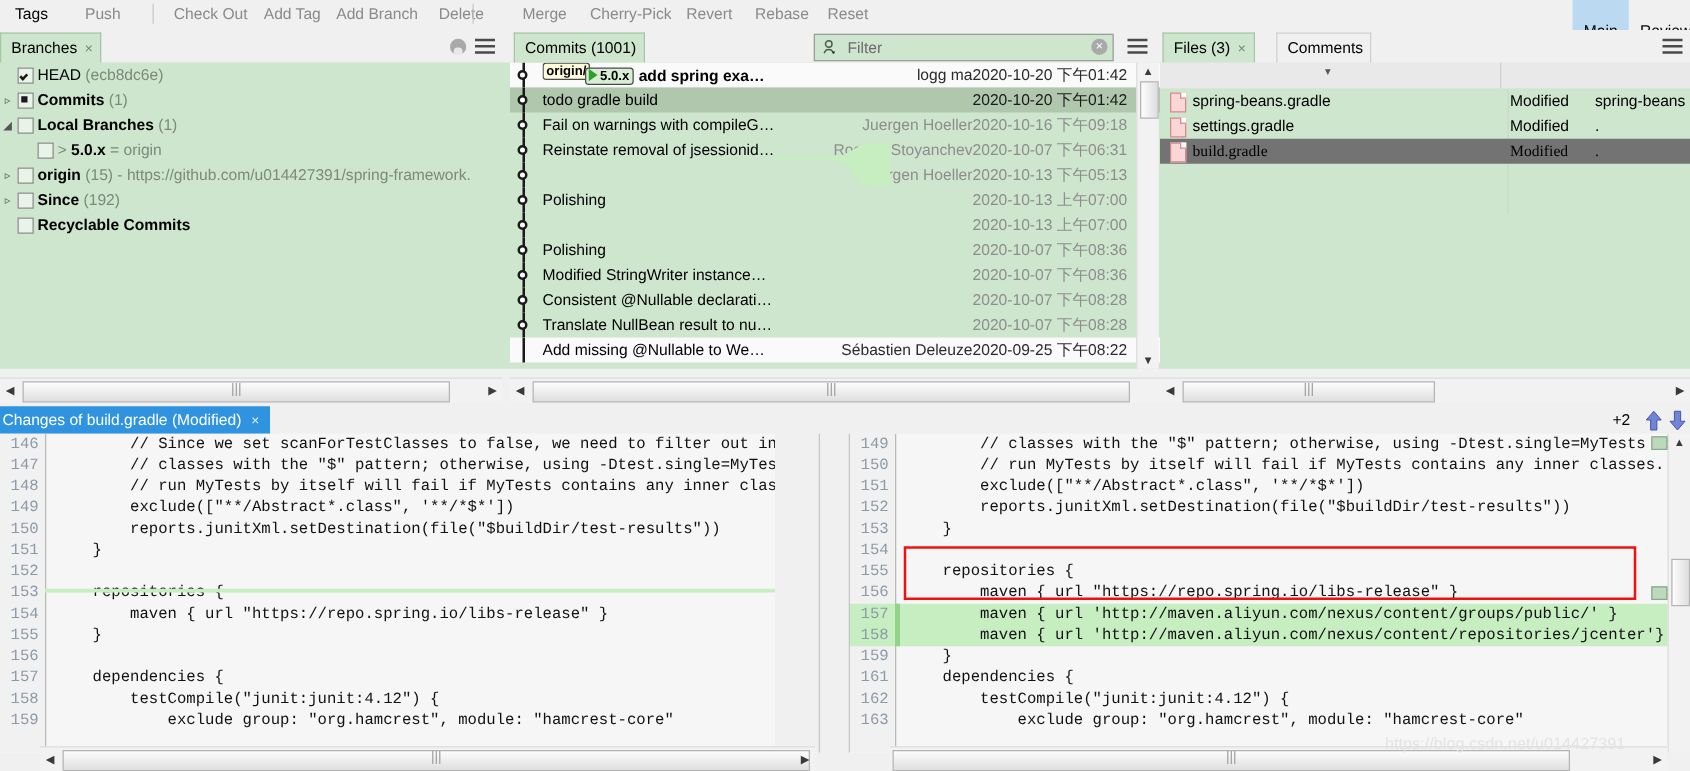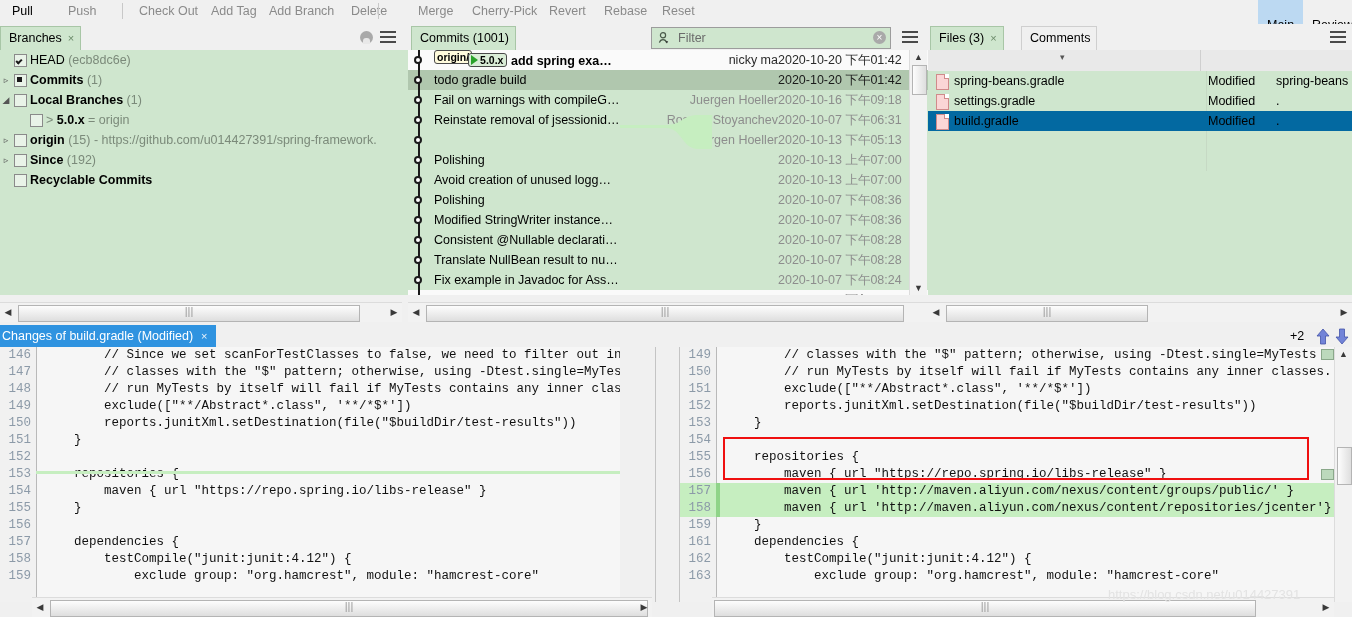--- a/index.html
+++ b/index.html
@@ -63,21 +63,21 @@
   .filter-clear{position:absolute;right:4px;top:3px;width:13px;height:13px;border-radius:50%;background:#a9a9a9;color:#fff;
                 font-size:10px;line-height:13px;text-align:center;}
   .pico{position:absolute;left:5px;top:3px;width:14px;height:14px;}
 
   
   .fheadrow{position:absolute;left:0;right:0;top:26px;height:21px;background:#e9e9e9;border-bottom:1px solid #c6c6c6;}
   .fhcell{position:absolute;top:0;height:31px;line-height:21px;font-size:12.5px;white-space:nowrap;margin-top:42px;}
   .fhsep{position:absolute;top:0;width:1px;height:21px;background:#cfcfcf;}
   .fbody{position:absolute;left:0;right:0;top:47px;bottom:27px;background:#cfe6ce;overflow:hidden;}
   .frow{position:relative;height:20px;line-height:20px;}
-  .frow.sel{background:#0369a1;}
+  .frow.sel{background:#737373;font-family:Liberation Serif, serif;}
   .fileico{position:absolute;left:8px;top:3px;width:11px;height:14px;background:#fbd6d6;border:1px solid #d08b8b;}
   .fileico::after{content:"";position:absolute;right:-1px;top:-1px;width:4px;height:4px;background:#fff;border-left:1px solid #d08b8b;border-bottom:1px solid #d08b8b;}
   .fname{position:absolute;left:26px;top:0;font-size:12.5px;white-space:nowrap;}
   .fmod{position:absolute;left:280px;top:0;font-size:12.5px;white-space:nowrap;}
   .fdir{position:absolute;left:348px;top:0;font-size:12.5px;white-space:nowrap;}
   .fcolsplit{position:absolute;left:278px;top:0;bottom:0;width:1px;background:#c6d9c4;}
 
   
   .hscroll{position:absolute;height:19px;background:#f2f2f2;border-top:1px solid #dcdcdc;}
   .hscroll .thumb{position:absolute;top:2px;height:15px;background:linear-gradient(#fdfdfd,#dedede);border:1px solid #b4b4b4;}
@@ -108,21 +108,21 @@
   .redbox{position:absolute;border:2px solid #ef1010;}
   .watermark{position:absolute;color:#e3e3e3;font-size:13px;font-family:"Liberation Sans",sans-serif;white-space:nowrap;}
   .splitv{position:absolute;width:1px;background:#c4c4c4;}
 </style>
 </head>
 <body>
 
 <div class="app">
 
   <div class="toolbar">
-    <div class="tb-item" style="left:6px">Pull</div>
+    <div class="tb-item" style="left:6px">Tags</div>
     <div class="tb-item tb-dim" style="left:62px">Push</div>
     <div class="tb-sep" style="left:122px"></div>
     <div class="tb-item tb-dim" style="left:133px">Check Out</div>
     <div class="tb-item tb-dim" style="left:205px">Add Tag</div>
     <div class="tb-item tb-dim" style="left:263px">Add Branch</div>
     <div class="tb-item tb-dim" style="left:345px">Delete</div>
     <div class="tb-sep" style="left:378px"></div>
     <div class="tb-item tb-dim" style="left:412px">Merge</div>
     <div class="tb-item tb-dim" style="left:466px">Cherry-Pick</div>
     <div class="tb-item tb-dim" style="left:543px">Revert</div>
@@ -212,21 +212,21 @@
     <div class="ctable">
 
       <div class="crow alt">
         <div class="graph">
             <div class="line"></div>
             <div class="node"></div>
           </div>
         <div class="cmsg bold" style="max-width:240px">
           <span class="reftag">origin/</span><span class="reftag2"><span class="tri"></span><span>5.0.x</span></span> <span>add spring exa…</span>
         </div>
-        <div class="cauth" style="color:#2b2b2b">nicky ma</div>
+        <div class="cauth" style="color:#2b2b2b">logg ma</div>
         <div class="cdate">2020-10-20 下午01:42</div>
       </div>
 
       <div class="crow sel">
         <div class="graph">
             <div class="line"></div>
             <div class="node"></div>
           </div>
         <div class="cmsg">todo gradle build</div>
         <div class="cauth"></div>
@@ -265,21 +265,20 @@
           </div>
         <div class="cmsg">Polishing</div>
         <div class="cauth"></div>
         <div class="cdate">2020-10-13 上午07:00</div>
       </div>
       <div class="crow">
         <div class="graph">
             <div class="line"></div>
             <div class="node"></div>
           </div>
-        <div class="cmsg">Avoid creation of unused logg…</div>
         <div class="cauth"></div>
         <div class="cdate">2020-10-13 上午07:00</div>
       </div>
       <div class="crow">
         <div class="graph">
             <div class="line"></div>
             <div class="node"></div>
           </div>
         <div class="cmsg">Polishing</div>
         <div class="cauth"></div>
@@ -304,29 +303,20 @@
         <div class="cdate">2020-10-07 下午08:28</div>
       </div>
       <div class="crow">
         <div class="graph">
             <div class="line"></div>
             <div class="node"></div>
           </div>
         <div class="cmsg">Translate NullBean result to nu…</div>
         <div class="cauth"></div>
         <div class="cdate">2020-10-07 下午08:28</div>
-      </div>
-      <div class="crow">
-        <div class="graph">
-            <div class="line"></div>
-            <div class="node"></div>
-          </div>
-        <div class="cmsg">Fix example in Javadoc for Ass…</div>
-        <div class="cauth"></div>
-        <div class="cdate">2020-10-07 下午08:24</div>
       </div>
       <div class="crow alt">
         <div class="graph">
             <div class="line"></div>
           </div>
         <div class="cmsg">Add missing @Nullable to We…</div>
         <div class="cauth">Sébastien Deleuze</div>
         <div class="cdate">2020-09-25 下午08:22</div>
       </div>
 

